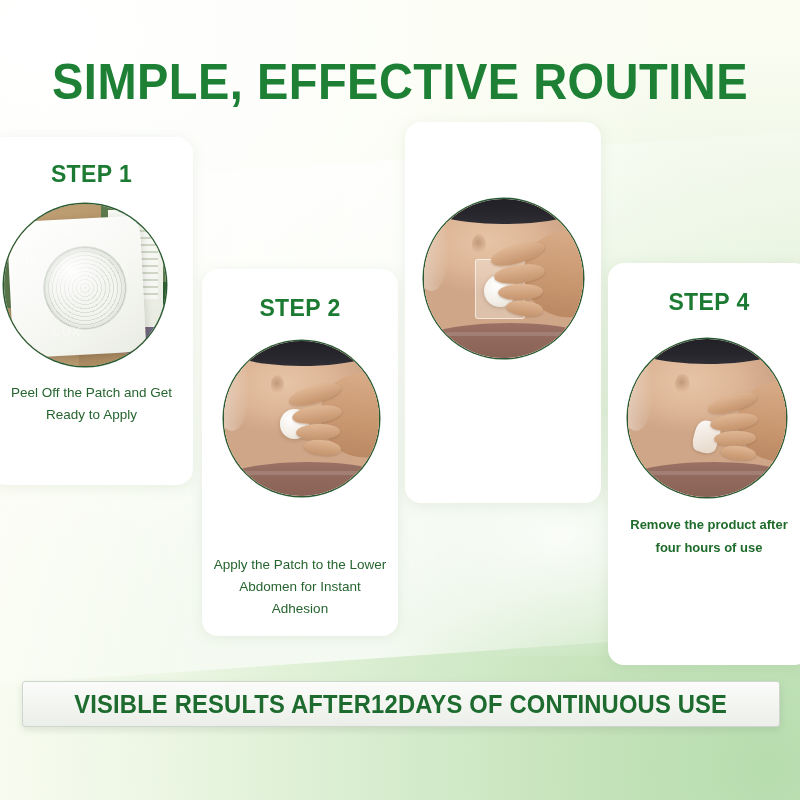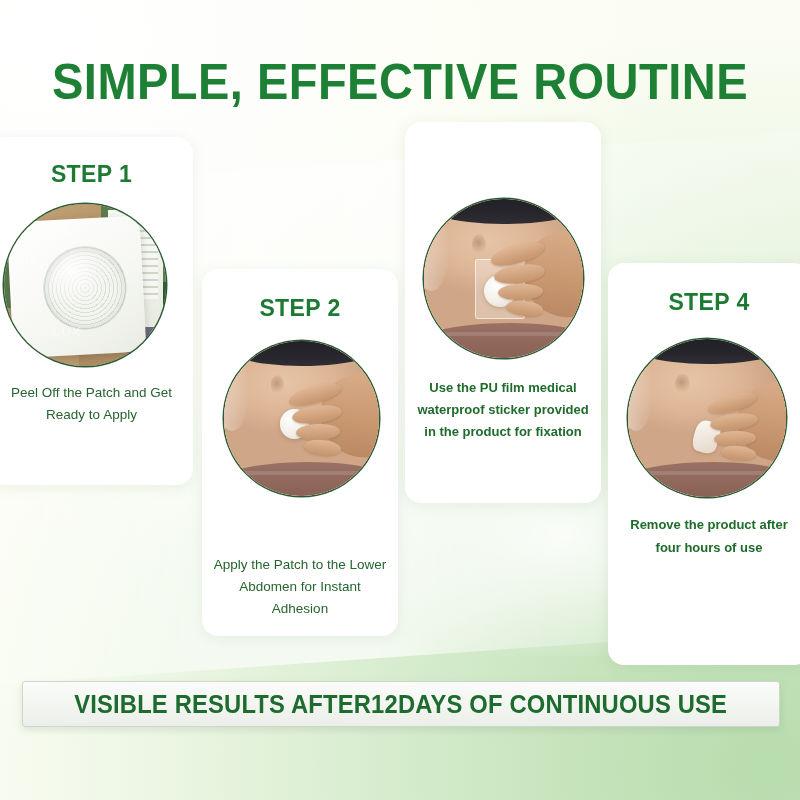--- a/index.html
+++ b/index.html
@@ -293,21 +293,20 @@
         <div class="patch-disc" style="left:38%;top:48%;width:20%;height:20%;"></div>
         <div class="hand">
           <div class="hand-palm"></div>
           <div class="finger f1"></div>
           <div class="finger f2"></div>
           <div class="finger f3"></div>
           <div class="finger f4"></div>
         </div>
       </div>
     </div>
-    <div class="caption">Use the PU film medical waterproof sticker provided in the product for fixation</div>
   </div>
 
   <div class="card card-4">
     <div class="step-title">STEP 4</div>
     <div class="photo">
       <div class="photo-inner torso">
         <div class="t-skin"></div>
         <div class="t-light"></div>
         <div class="t-navel"></div>
         <div class="t-top"></div>

